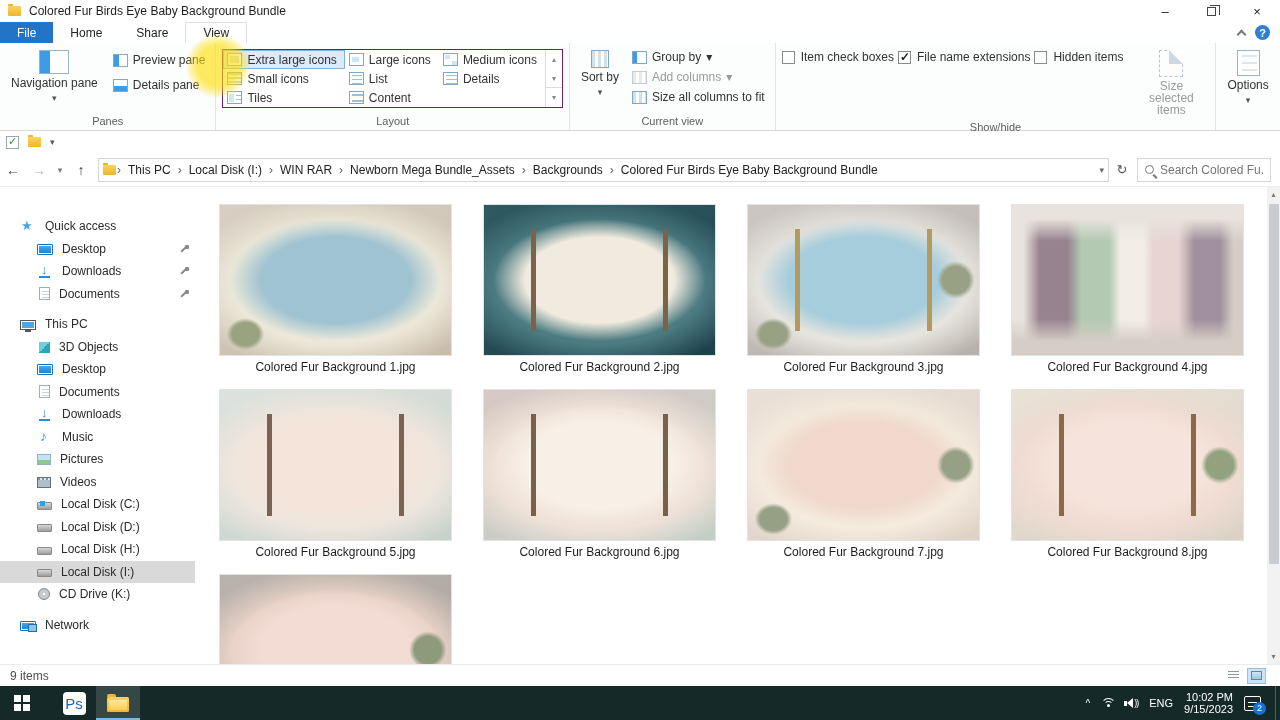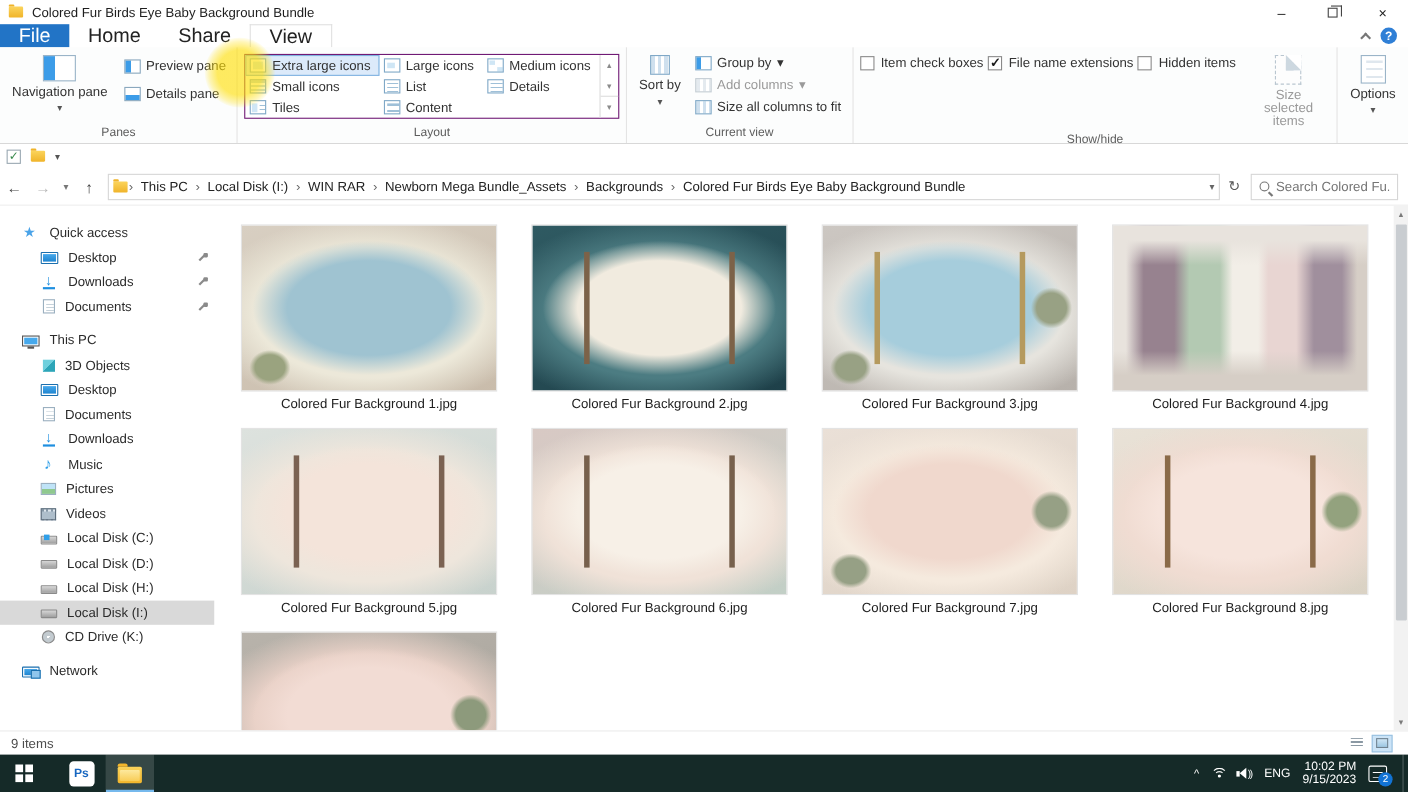--- a/index.html
+++ b/index.html
@@ -10,21 +10,21 @@
   .titlebar{position:absolute;left:0;top:0;width:1280px;height:22px;display:flex;align-items:center;background:#fff}
   .titlebar .fold-s{margin-left:8px}
   .titlebar .wtitle{margin-left:8px;font-size:12px}
   .wctrls{margin-left:auto;display:flex;height:100%}
   .wctrl{width:46px;height:100%;display:flex;align-items:center;justify-content:center;color:#222;font-size:13px;cursor:default}
   .restore-box{width:9px;height:9px;border:1px solid #444;position:relative;background:#fff}
   .restore-box::before{content:'';position:absolute;left:2px;top:-3px;width:9px;height:9px;border:1px solid #444;border-bottom:none;border-left:none}
 
   
   .tabsrow{position:absolute;left:0;top:22px;width:1280px;height:21px;display:flex;background:#fff}
-  .tab{padding:0 17px;display:flex;align-items:center;font-size:18px;color:#222}
+  .tab{padding:0 17px;display:flex;align-items:center;font-size:12px;color:#222}
   .tab-file{background:#2274c6;color:#fff}
   .tab-view{background:#fff;border:1px solid #e0e0e0;border-bottom:none}
   .tabsrow-right{margin-left:auto;display:flex;align-items:center;gap:10px;padding-right:10px}
   .chev-up{width:7px;height:7px;border-left:2px solid #777;border-bottom:2px solid #777;transform:rotate(135deg);margin-top:3px}
   .help-dot{width:15px;height:15px;border-radius:50%;background:#2f7fd6;color:#fff;font-size:11px;font-weight:bold;display:flex;align-items:center;justify-content:center}
 
   
   .ribbon{position:absolute;left:0;top:43px;width:1280px;height:88px;background:#fcfdfd;border-bottom:1px solid #d8d8d8;display:flex}
   .rgroup{display:flex;flex-direction:column;border-right:1px solid #e4e4e4;padding:4px 6px 0 6px}
   .rgroup-body{flex:1;display:flex;align-items:flex-start}
@@ -89,21 +89,21 @@
   .crumb{padding:0 6px;color:#222;white-space:nowrap}
   .crumb-sep{color:#666;font-size:12px;padding:0 1px}
   .addr-end{margin-left:auto;display:flex;align-items:center;gap:8px;color:#666}
   .refreshbtn{width:26px;text-align:center;color:#555;font-size:13px}
   .searchbox{width:134px;height:24px;border:1px solid #d6d6d6;display:flex;align-items:center;gap:6px;padding:0 7px;margin:0 9px 0 2px}
   .searchbox input{border:none;outline:none;width:100%;font:12px "Liberation Sans",sans-serif;color:#555}
   .mag{width:9px;height:9px;border:1.5px solid #777;border-radius:50%;position:relative;flex:none}
   .mag::after{content:'';position:absolute;left:8px;top:8px;width:5px;height:1.5px;background:#777;transform:rotate(45deg);transform-origin:0 0}
 
   
-  .sidebar{position:absolute;left:0;top:178px;width:195px;height:477px;overflow:hidden;padding-top:22px}
+  .sidebar{position:absolute;left:0;top:193px;width:195px;height:477px;overflow:hidden;padding-top:22px}
   .srow{height:22.5px;display:flex;align-items:center;gap:9px;padding-right:6px;color:#2b2b2b;white-space:nowrap}
   .srow.lvl0{padding-left:20px}
   .srow.lvl1{padding-left:37px}
   .srow.gap{margin-top:8px}
   .srow.sel{background:#d9d9d9}
   .slabel{overflow:hidden;text-overflow:ellipsis}
   .pin{margin-left:auto;width:10px;height:10px;position:relative;flex:none}
   .pin::before{content:'';position:absolute;left:1px;top:4px;width:8px;height:2px;background:#8a8a8a;transform:rotate(-45deg)}
   .pin::after{content:'';position:absolute;right:0;top:1px;width:4px;height:4px;background:#8a8a8a;border-radius:1px}
   .ico{width:16px;height:14px;display:inline-block;position:relative;flex:none}
@@ -159,21 +159,21 @@
   .sb-ic-lines{width:11px;height:9px;background:repeating-linear-gradient(#8a98a3 0 1px,#fff 1px 3px)}
   .sb-ic.active{background:#cce4f7;border-color:#9ac1e0}
   .sb-ic-thumbv{width:11px;height:9px;border:1px solid #6f8290;background:linear-gradient(#cfe6f5,#9cc6e2)}
 
   
   .taskbar{position:absolute;left:0;top:686px;width:1280px;height:34px;background:#152a28;display:flex;align-items:center;color:#fff}
   .tbtile{width:44px;height:34px;display:flex;align-items:center;justify-content:center}
   .tbtile.active{background:rgba(255,255,255,.14);box-shadow:inset 0 -2px 0 #76b9ed}
   .startgrid{display:grid;grid-template-columns:7px 7px;grid-template-rows:7px 7px;gap:1.5px}
   .startgrid span{background:#fff}
-  .pstile{width:23px;height:23px;background:#fff;border-radius:4px;display:flex;align-items:center;justify-content:center;color:#1666c0;font-weight:bold;font-size:11px}
+  .pstile{width:23px;height:23px;background:#fff;border-radius:4px;display:flex;align-items:center;justify-content:center;color:#1666c0;font-weight:normal;font-size:15px}
   .foldico{width:22px;height:15px;background:linear-gradient(#fbd45c,#f3b62c);border-radius:1.5px;position:relative;margin-top:3px}
   .foldico::before{content:'';position:absolute;left:0;top:-3px;width:9px;height:3px;background:#f3b62c;border-radius:2px 2px 0 0}
   .foldico::after{content:'';position:absolute;left:2px;top:3px;right:2px;bottom:2px;background:linear-gradient(#fde99d,#f8cd58);border-radius:1px}
   .tray{margin-left:auto;display:flex;align-items:center;gap:11px;padding-right:14px;font-size:11px}
   .tray .chev{font-size:10px;color:#fff}
   .wifi{width:15px;height:11px;position:relative;overflow:hidden}
   .wifi i{position:absolute;border:1.5px solid transparent;border-top-color:#fff;border-radius:50%}
   .wifi i:nth-child(1){left:0;top:0;width:15px;height:15px}
   .wifi i:nth-child(2){left:3px;top:3px;width:9px;height:9px}
   .wifi i:nth-child(3){left:6px;top:6px;width:3px;height:3px;background:#fff}

